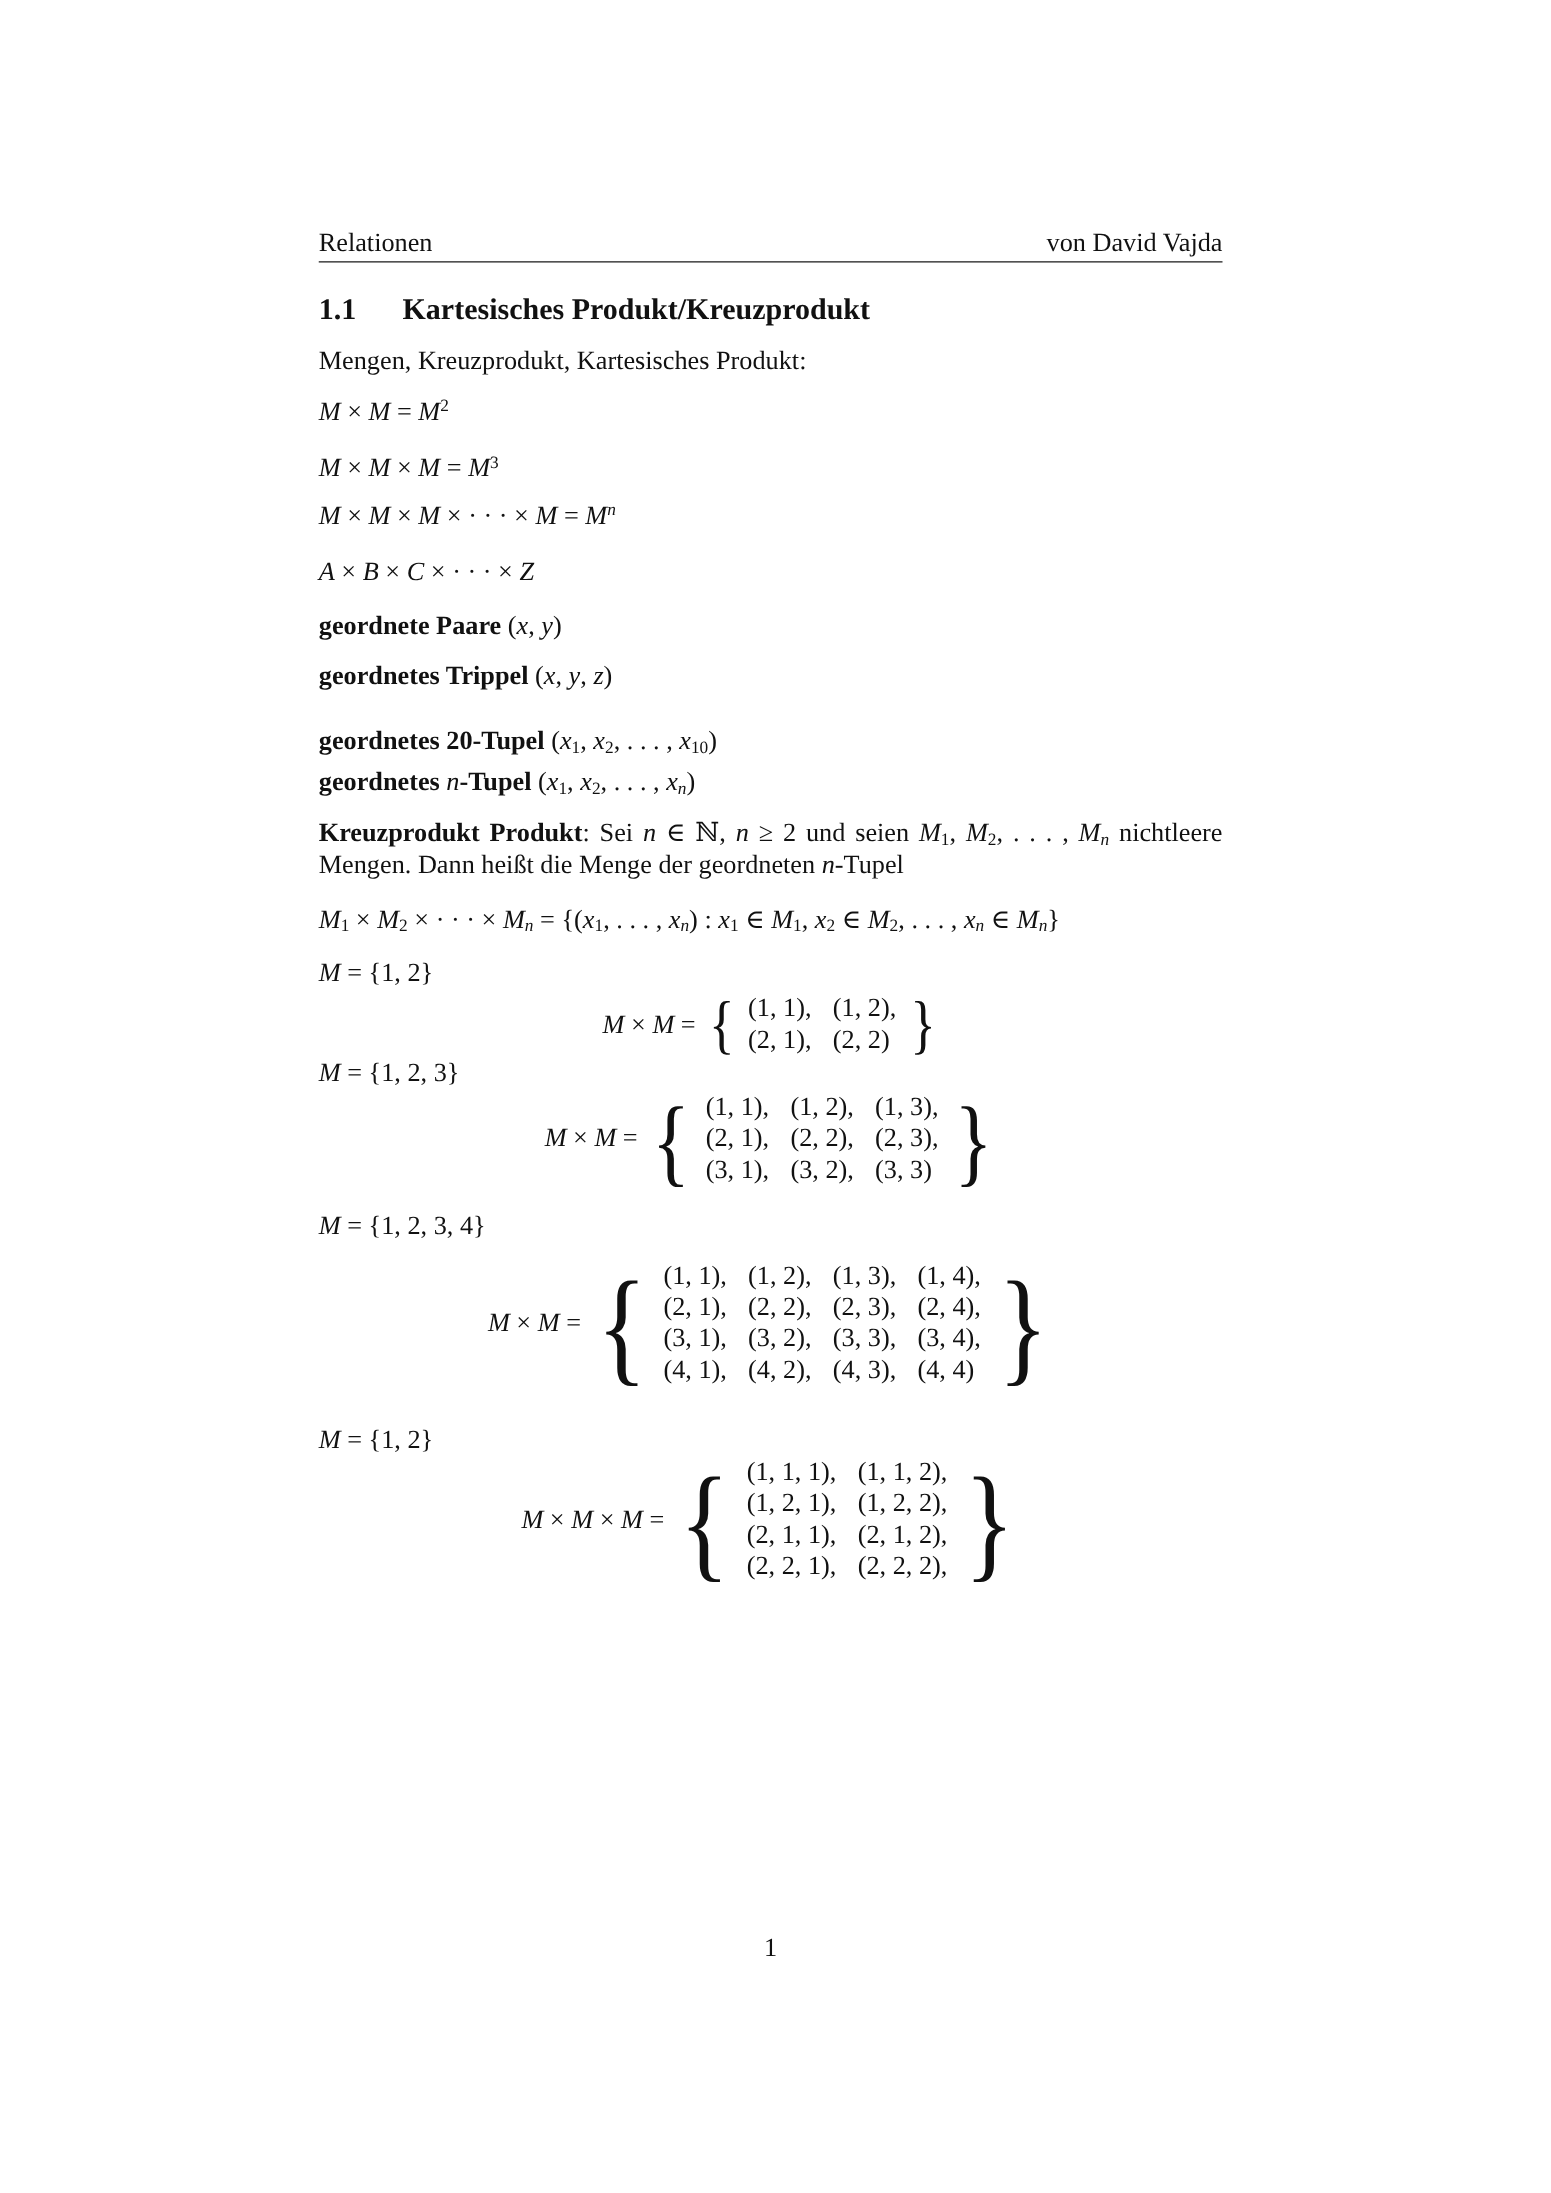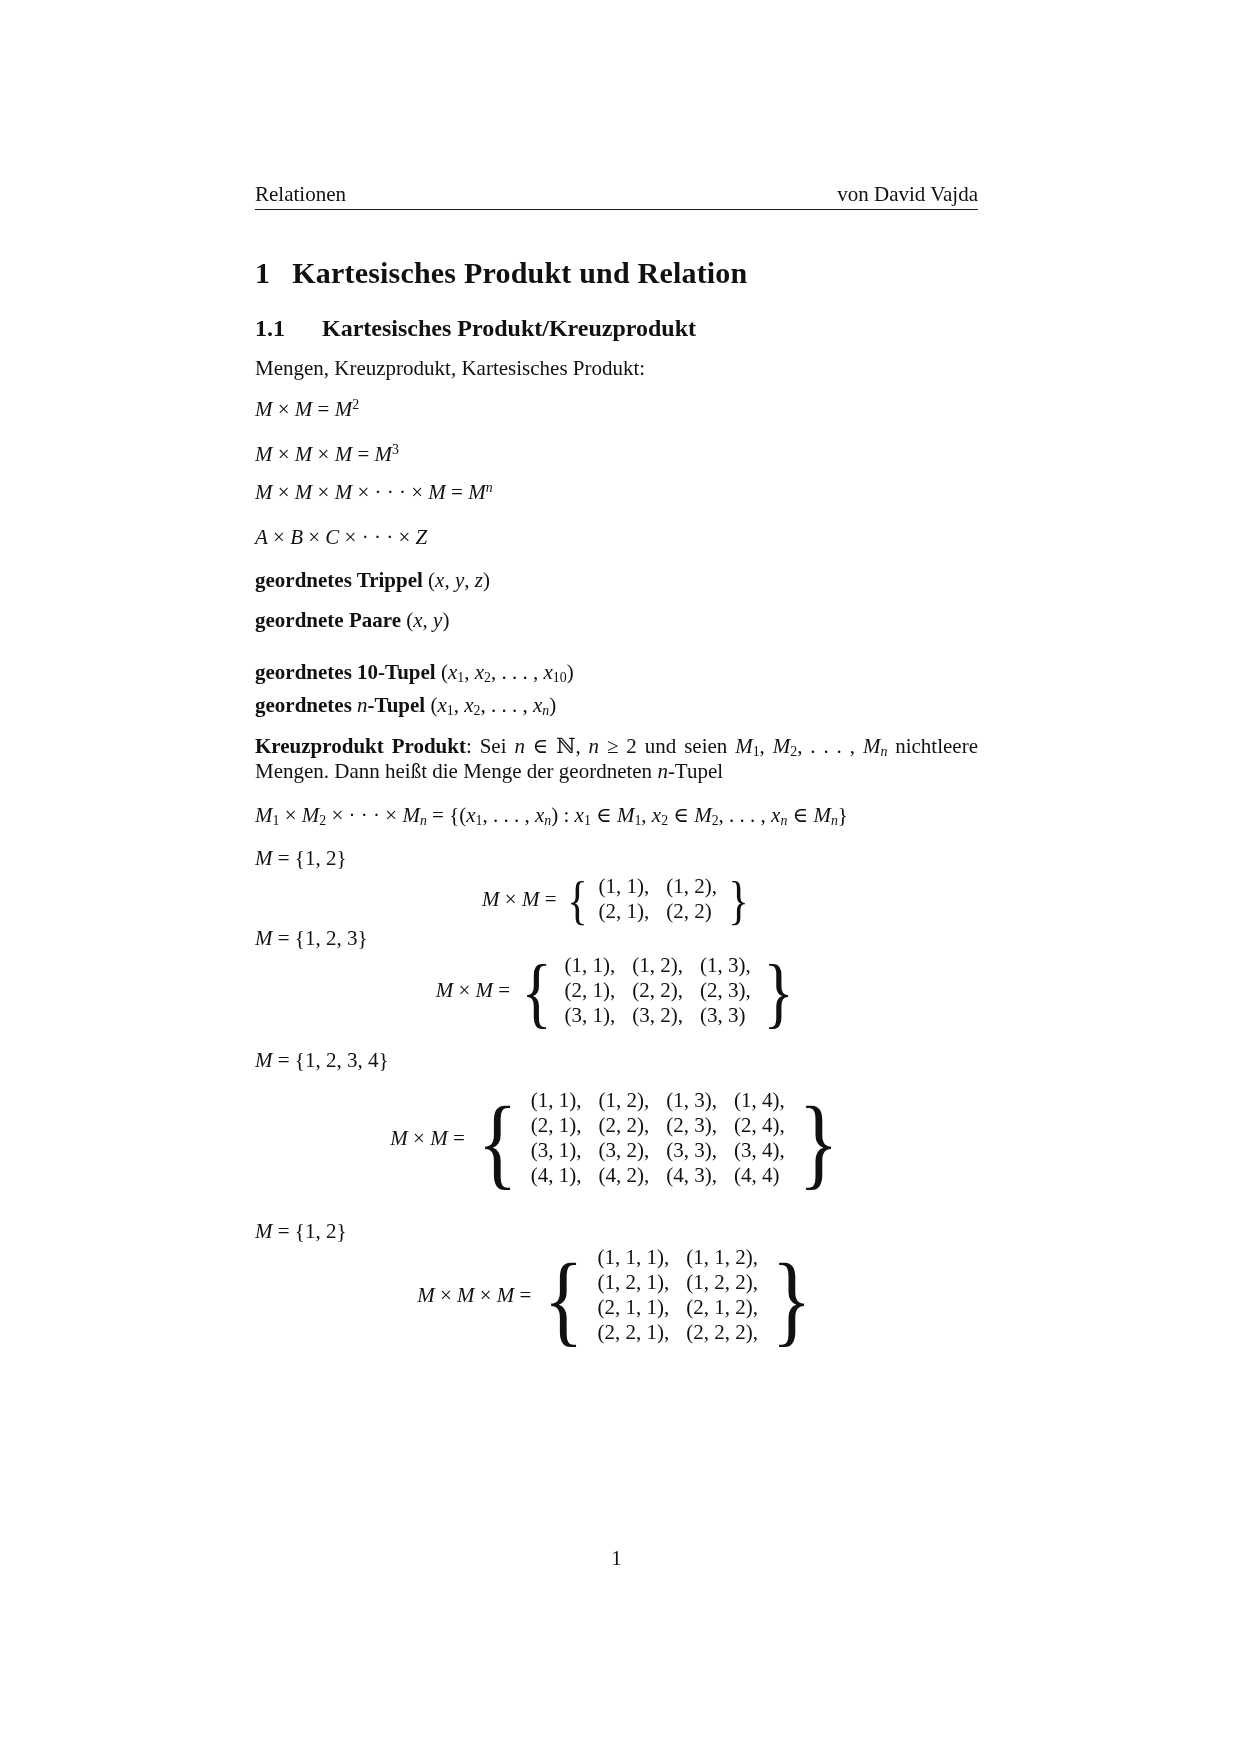--- a/index.html
+++ b/index.html
@@ -127,41 +127,38 @@
 
 <div class="page">
   <div class="content">
 
     <div class="header-row">
       <span>Relationen</span>
       <span>von David Vajda</span>
     </div>
     <div class="rule"></div>
 
-    <h1 class="sec">
-      <span class="num">1</span><span>Kartesisches Produkt und Relation</span>
-    </h1>
 
     <h2 class="subsec">
       <span class="num">1.1</span><span>Kartesisches Produkt/Kreuzprodukt</span>
     </h2>
 
     <p class="intro">Mengen, Kreuzprodukt, Kartesisches Produkt:</p>
 
     <div class="equations">
       <div class="eq"><i>M</i> × <i>M</i> = <i>M</i><sup>2</sup></div>
       <div class="eq"><i>M</i> × <i>M</i> × <i>M</i> = <i>M</i><sup>3</sup></div>
       <div class="eq"><i>M</i> × <i>M</i> × <i>M</i> × · · · × <i>M</i> = <i>M</i><sup><i>n</i></sup></div>
       <div class="eq"><i>A</i> × <i>B</i> × <i>C</i> × · · · × <i>Z</i></div>
     </div>
 
     <div class="tuples">
+      <div class="tuple-line"><b>geordnete Paare </b><span class="mi">(<i>x</i>, <i>y</i>)</span></div>
       <div class="tuple-line"><b>geordnetes Trippel </b><span class="mi">(<i>x</i>, <i>y</i>, <i>z</i>)</span></div>
-      <div class="tuple-line"><b>geordnete Paare </b><span class="mi">(<i>x</i>, <i>y</i>)</span></div>
-      <div class="tuple-line"><b>geordnetes 10-Tupel </b><span class="mi">(<i>x</i><sub>1</sub>, <i>x</i><sub>2</sub>, . . . , <i>x</i><sub>10</sub>)</span></div>
+      <div class="tuple-line"><b>geordnetes 20-Tupel </b><span class="mi">(<i>x</i><sub>1</sub>, <i>x</i><sub>2</sub>, . . . , <i>x</i><sub>10</sub>)</span></div>
       <div class="tuple-line"><b>geordnetes </b><b><span class="mi"><i>n</i></span></b><b>-Tupel </b><span class="mi">(<i>x</i><sub>1</sub>, <i>x</i><sub>2</sub>, . . . , <i>x</i><sub><i>n</i></sub>)</span></div>
     </div>
 
     <p class="para"><b>Kreuzprodukt Produkt</b>: Sei <span class="mi"><i>n</i> ∈ ℕ, <i>n</i> ≥ 2</span> und seien <span class="mi"><i>M</i><sub>1</sub>, <i>M</i><sub>2</sub>, . . . , <i>M</i><sub><i>n</i></sub></span> nichtleere Mengen. Dann heißt die Menge der geordneten <span class="mi"><i>n</i></span>-Tupel</p>
 
     <div class="eq display-eq"><i>M</i><sub>1</sub> × <i>M</i><sub>2</sub> × · · · × <i>M</i><sub><i>n</i></sub> = {(<i>x</i><sub>1</sub>, . . . , <i>x</i><sub><i>n</i></sub>) : <i>x</i><sub>1</sub> ∈ <i>M</i><sub>1</sub>, <i>x</i><sub>2</sub> ∈ <i>M</i><sub>2</sub>, . . . , <i>x</i><sub><i>n</i></sub> ∈ <i>M</i><sub><i>n</i></sub>}</div>
 
 
     <div class="example ex1">
       <div class="set-decl"><i>M</i> = {1, 2}</div>

